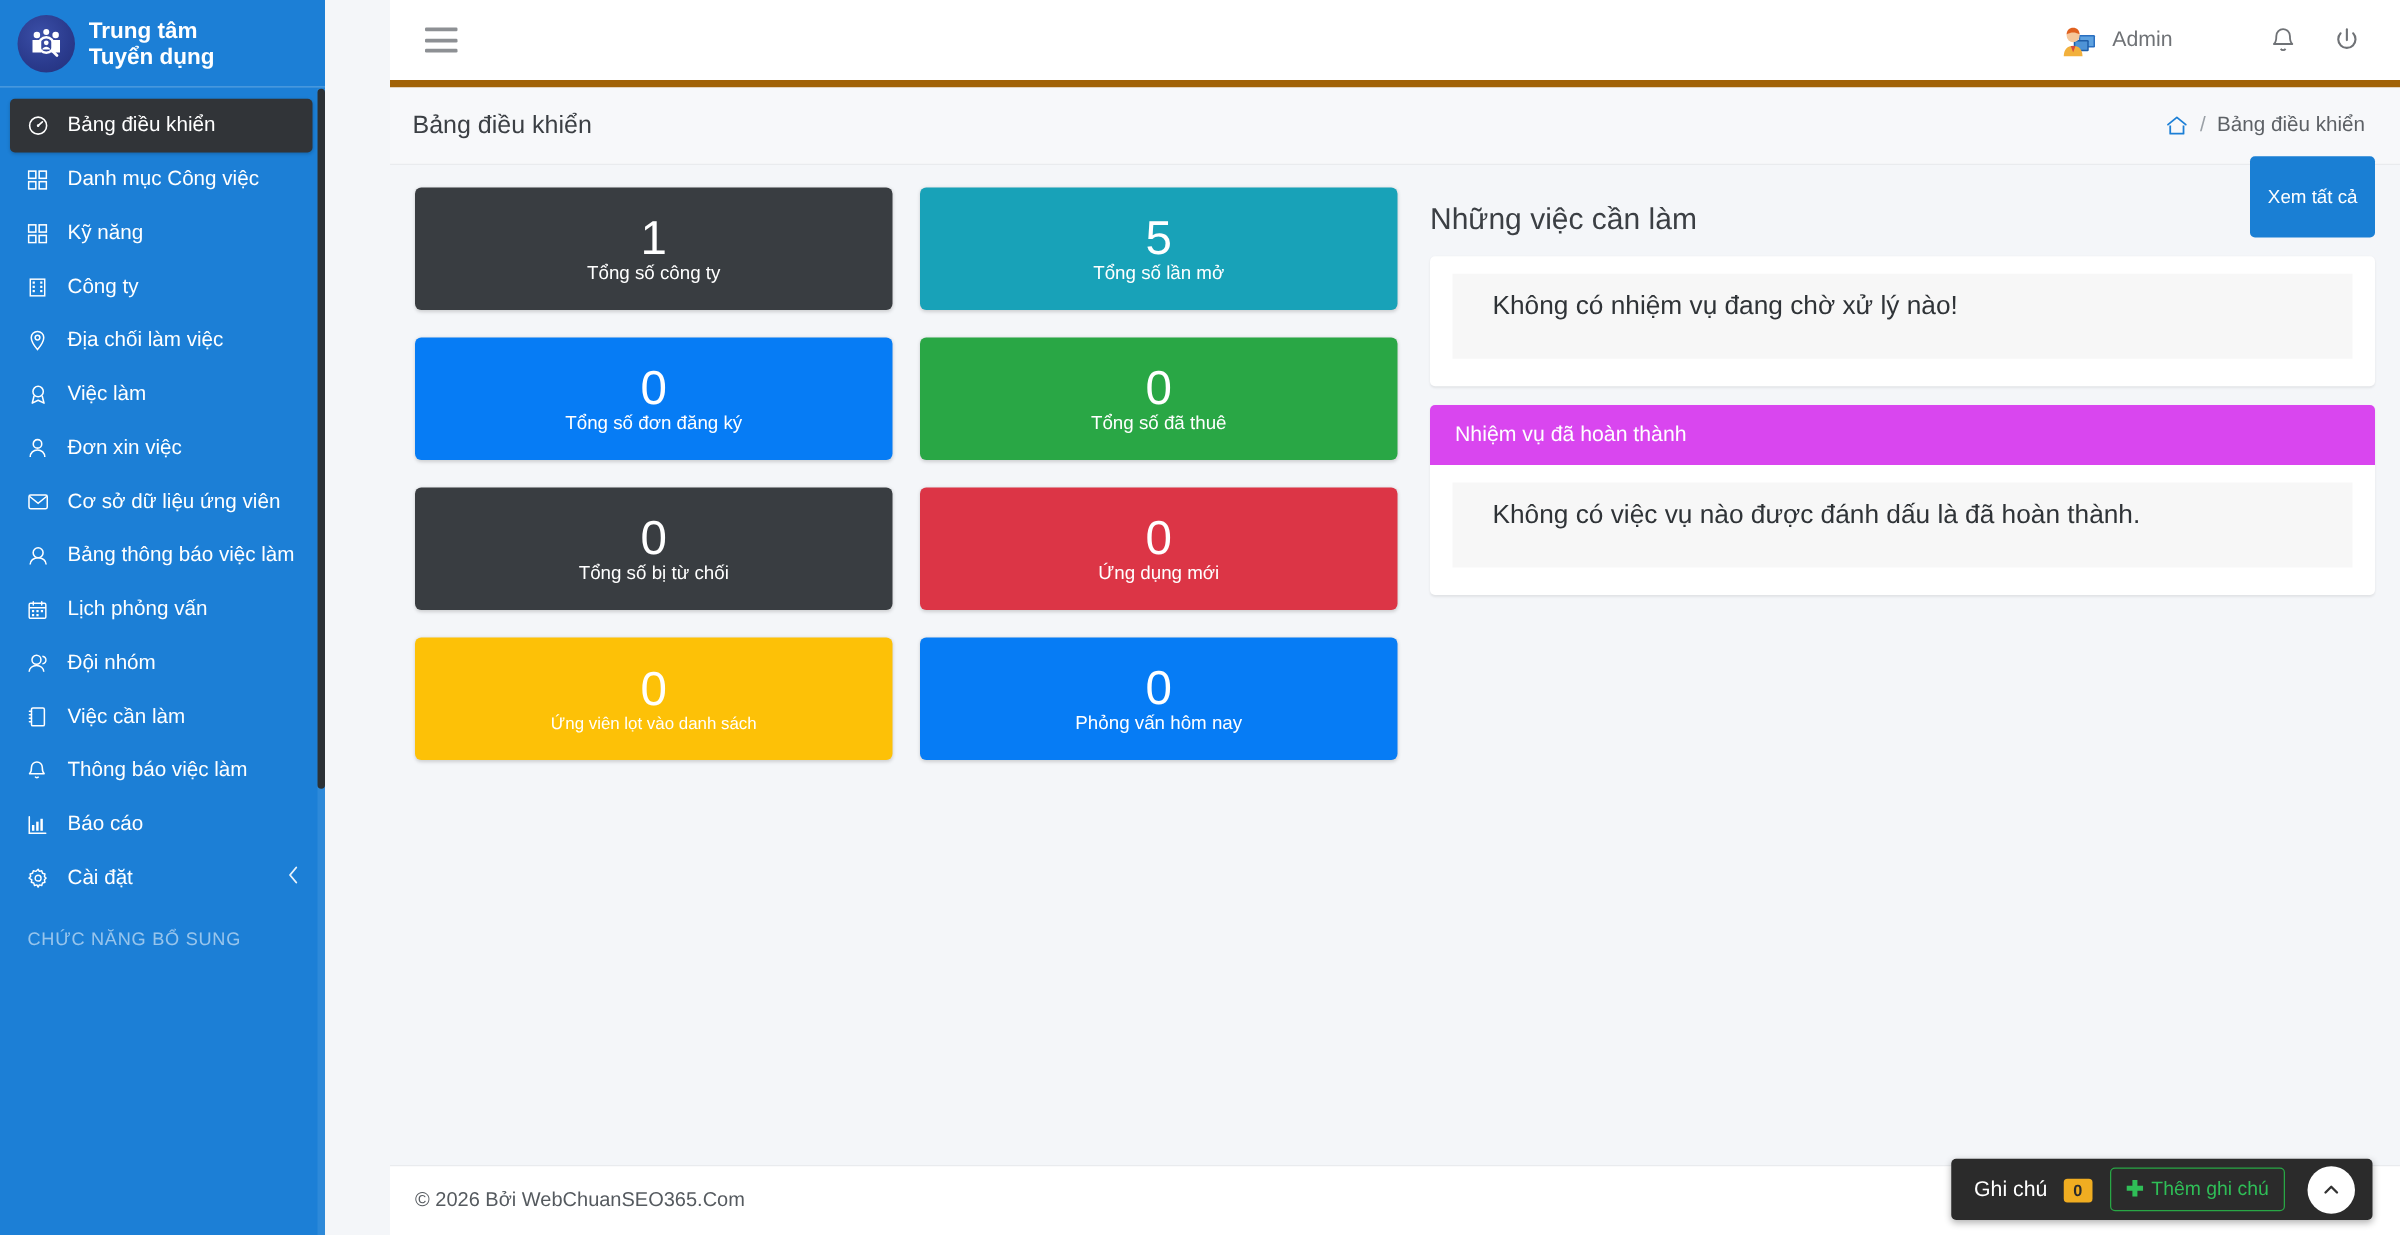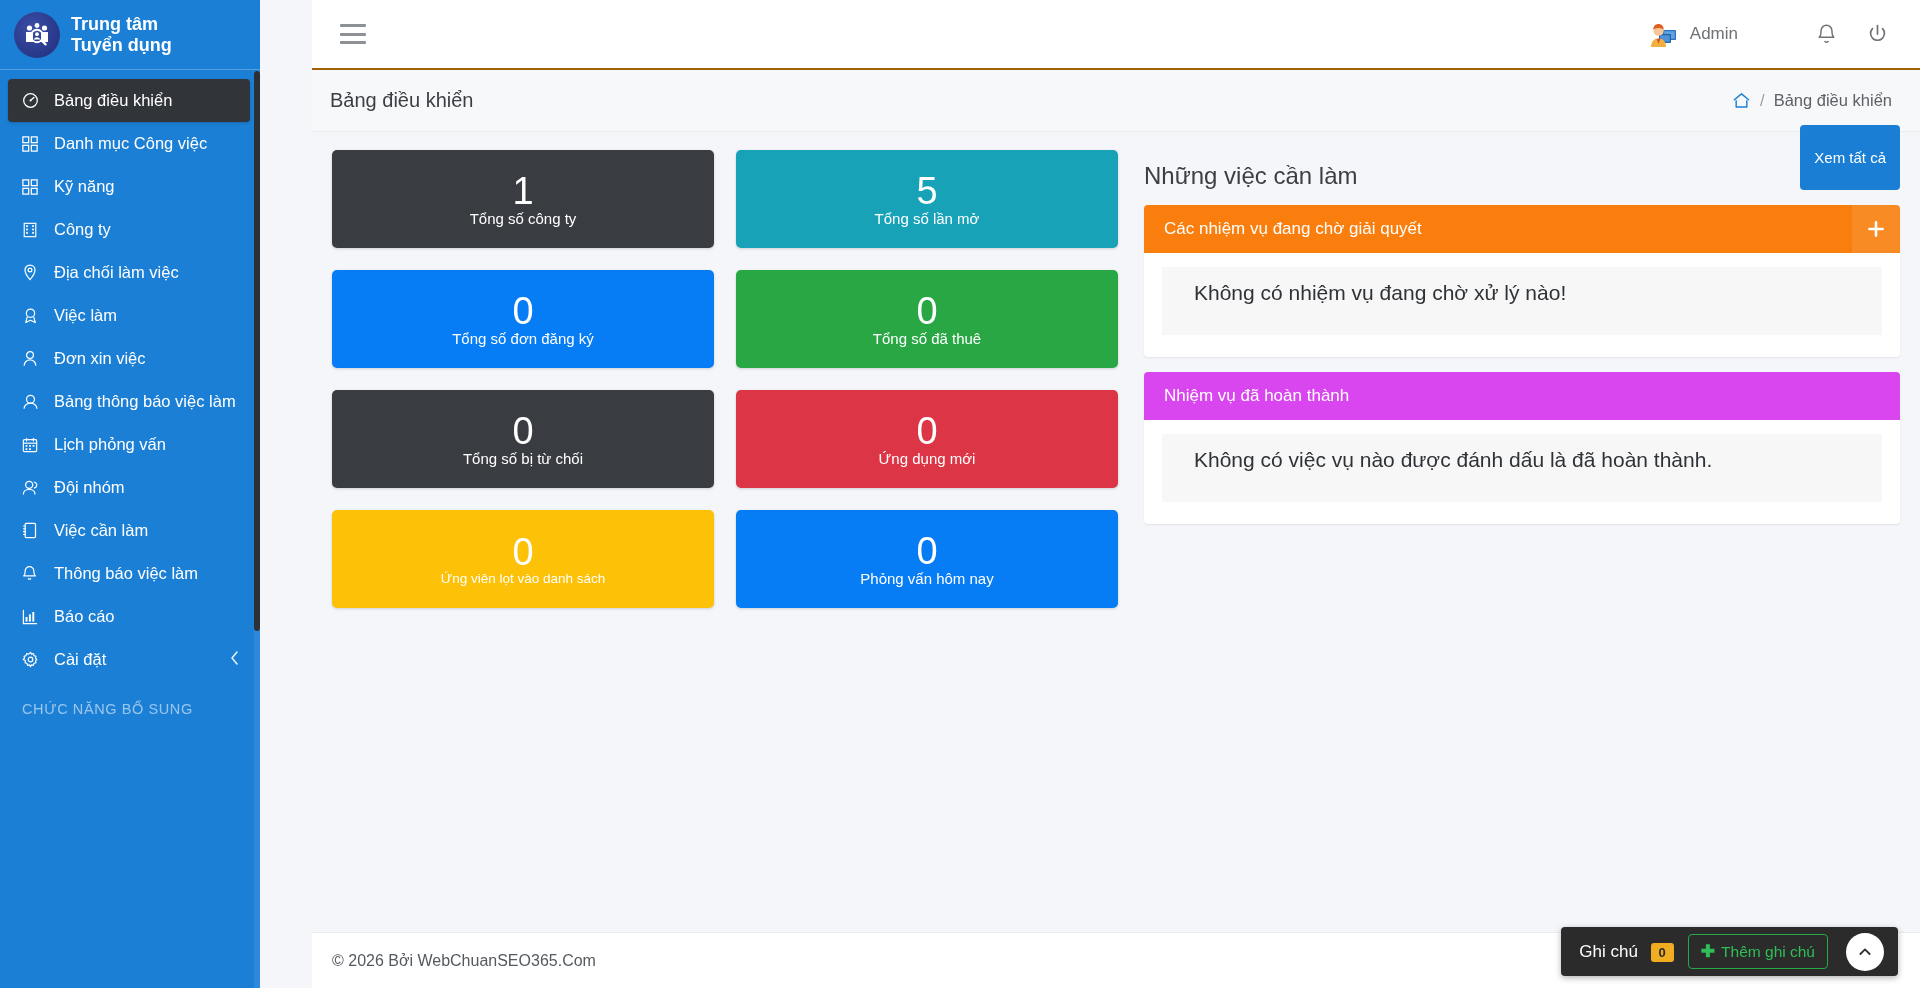--- a/index.html
+++ b/index.html
@@ -75,21 +75,21 @@
     position: absolute; top: 0; right: 0; width: 6px; height: 560px;
     background: #2b3136; border-radius: 3px;
   }
 
   
   .topbar {
     position: absolute; top: 0; left: 312px;
     width: 1608px; height: 70px;
     background: #ffffff;
     display: flex; align-items: center;
-    border-bottom: 2px solid #a16207;
+    border-bottom: 6px solid #a16207;
   }
   .hamburger {
     margin-left: 28px;
     width: 26px; height: 20px;
     display: flex; flex-direction: column; justify-content: space-between;
     cursor: pointer;
   }
   .hamburger i { display:block; height: 3px; background: #8d9094; border-radius: 1px; }
   .topbar-right {
     margin-left: auto; display: flex; align-items: center; padding-right: 32px;
@@ -327,20 +327,29 @@
       <div class="nav-item">
         <span class="nav-icon">
           <svg width="16" height="17" viewBox="0 0 16 18">
               <circle cx="8" cy="5.4" r="3.6" fill="none" stroke="#fff" stroke-width="1.3"></circle>
               <path d="M1.8 16.6c0-3.6 2.8-6.1 6.2-6.1s6.2 2.5 6.2 6.1" fill="none" stroke="#fff" stroke-width="1.3"></path>
             </svg>
         </span>
         <span>Đơn xin việc</span>
       </div>
 
+      <div class="nav-item">
+        <span class="nav-icon">
+          <svg width="17" height="15" viewBox="0 0 18 16">
+              <rect x="1.2" y="2.2" width="15.6" height="11.6" rx="1.4" fill="none" stroke="#fff" stroke-width="1.3"></rect>
+              <path d="M1.6 3.2L9 9.2l7.4-6" fill="none" stroke="#fff" stroke-width="1.3"></path>
+            </svg>
+        </span>
+        <span>Cơ sở dữ liệu ứng viên</span>
+      </div>
 
       <div class="nav-item">
         <span class="nav-icon">
           <svg width="17" height="17" viewBox="0 0 18 18">
               <circle cx="9" cy="6.6" r="4.2" fill="none" stroke="#fff" stroke-width="1.3"></circle>
               <path d="M2.2 16.6c0-3.4 3-5.8 6.8-5.8s6.8 2.4 6.8 5.8" fill="none" stroke="#fff" stroke-width="1.3"></path>
             </svg>
         </span>
         <span>Bảng thông báo việc làm</span>
       </div>
@@ -524,28 +533,20 @@
       </div>
     </section>
 
     <section class="todo-col">
       <div class="todo-head">
         <div class="todo-title">Những việc cần làm</div>
         <button class="btn-viewall">Xem tất cả</button>
       </div>
 
       <div class="todo-box">
-        <div class="todo-bar pending">
-          <span>Các nhiệm vụ đang chờ giải quyết</span>
-          <span class="todo-add">
-            <svg width="18" height="18" viewBox="0 0 18 18">
-                <path d="M9 2.4v13.2M2.4 9h13.2" stroke="#fff" stroke-width="2.6" stroke-linecap="round"></path>
-              </svg>
-          </span>
-        </div>
         <div class="todo-body">
           <div class="todo-empty">Không có nhiệm vụ đang chờ xử lý nào!</div>
         </div>
       </div>
 
       <div class="todo-box">
         <div class="todo-bar done">
           <span>Nhiệm vụ đã hoàn thành</span>
         </div>
         <div class="todo-body">

